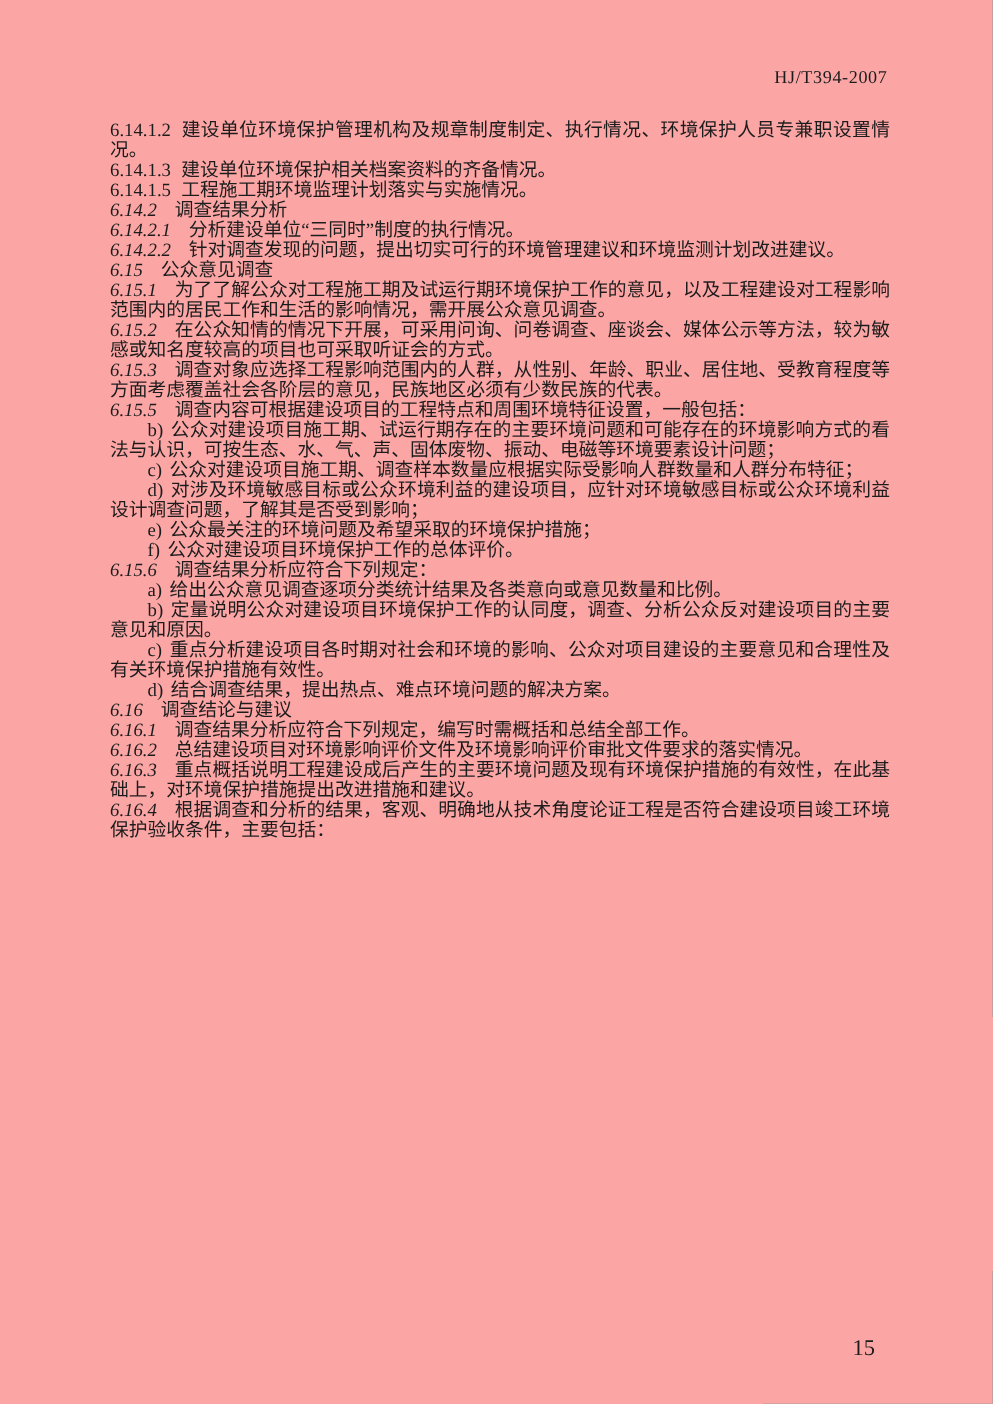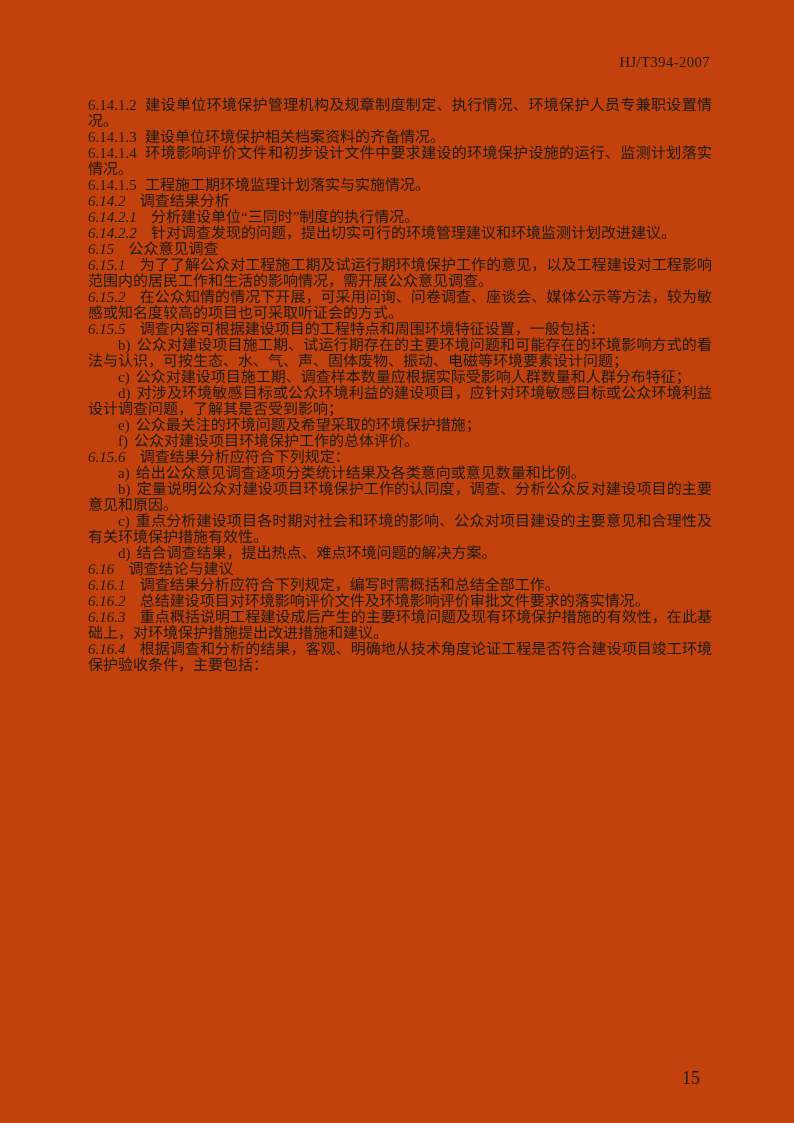--- a/index.html
+++ b/index.html
@@ -5,21 +5,21 @@
   html, body {
     margin: 0;
     padding: 0;
     background: #9e9e9e;
   }
   .page {
     position: relative;
     width: 794px;
     height: 1123px;
     margin: 0 auto;
-    background: #c2410c;
+    background: #fca5a5;
     font-family: "Liberation Serif", "DejaVu Serif", serif;
     color: #1c1c1c;
     overflow: hidden;
   }
   .running-head {
     position: absolute;
     top: 54px;
     right: 84px;
     font-size: 14.5px;
     letter-spacing: 0.5px;
@@ -62,28 +62,28 @@
 </style>
 </head>
 <body>
 
 <div class="page">
   <div class="running-head">HJ/T394-2007</div>
 
   <div class="content">
       <p class="section"><span class="num">6.14.1.2</span><span>建设单位环境保护管理机构及规章制度制定、执行情况、环境保护人员专兼职设置情况。</span></p>
       <p class="section"><span class="num">6.14.1.3</span><span>建设单位环境保护相关档案资料的齐备情况。</span></p>
-      <p class="section"><span class="num">6.14.1.4</span><span>环境影响评价文件和初步设计文件中要求建设的环境保护设施的运行、监测计划落实情况。</span></p>
       <p class="section"><span class="num">6.14.1.5</span><span>工程施工期环境监理计划落实与实施情况。</span></p>
       <p class="section wide"><span class="num">6.14.2</span><span>调查结果分析</span></p>
       <p class="section wide"><span class="num">6.14.2.1</span><span>分析建设单位“三同时”制度的执行情况。</span></p>
       <p class="section wide"><span class="num">6.14.2.2</span><span>针对调查发现的问题，提出切实可行的环境管理建议和环境监测计划改进建议。</span></p>
       <p class="section wide"><span class="num">6.15</span><span>公众意见调查</span></p>
       <p class="section wide"><span class="num">6.15.1</span><span>为了了解公众对工程施工期及试运行期环境保护工作的意见，以及工程建设对工程影响范围内的居民工作和生活的影响情况，需开展公众意见调查。</span></p>
       <p class="section wide"><span class="num">6.15.2</span><span>在公众知情的情况下开展，可采用问询、问卷调查、座谈会、媒体公示等方法，较为敏感或知名度较高的项目也可采取听证会的方式。</span></p>
+      <p class="section wide"><span class="num">6.15.3</span><span>调查对象应选择工程影响范围内的人群，从性别、年龄、职业、居住地、受教育程度等方面考虑覆盖社会各阶层的意见，民族地区必须有少数民族的代表。</span></p>
       <p class="section wide"><span class="num">6.15.5</span><span>调查内容可根据建设项目的工程特点和周围环境特征设置，一般包括：</span></p>
       <p class="lettered"><span class="num">b)</span><span>公众对建设项目施工期、试运行期存在的主要环境问题和可能存在的环境影响方式的看法与认识，可按生态、水、气、声、固体废物、振动、电磁等环境要素设计问题；</span></p>
       <p class="lettered"><span class="num">c)</span><span>公众对建设项目施工期、调查样本数量应根据实际受影响人群数量和人群分布特征；</span></p>
       <p class="lettered"><span class="num">d)</span><span>对涉及环境敏感目标或公众环境利益的建设项目，应针对环境敏感目标或公众环境利益设计调查问题，了解其是否受到影响；</span></p>
       <p class="lettered"><span class="num">e)</span><span>公众最关注的环境问题及希望采取的环境保护措施；</span></p>
       <p class="lettered"><span class="num">f)</span><span>公众对建设项目环境保护工作的总体评价。</span></p>
       <p class="section wide"><span class="num">6.15.6</span><span>调查结果分析应符合下列规定：</span></p>
       <p class="lettered"><span class="num">a)</span><span>给出公众意见调查逐项分类统计结果及各类意向或意见数量和比例。</span></p>
       <p class="lettered"><span class="num">b)</span><span>定量说明公众对建设项目环境保护工作的认同度，调查、分析公众反对建设项目的主要意见和原因。</span></p>
       <p class="lettered"><span class="num">c)</span><span>重点分析建设项目各时期对社会和环境的影响、公众对项目建设的主要意见和合理性及有关环境保护措施有效性。</span></p>

